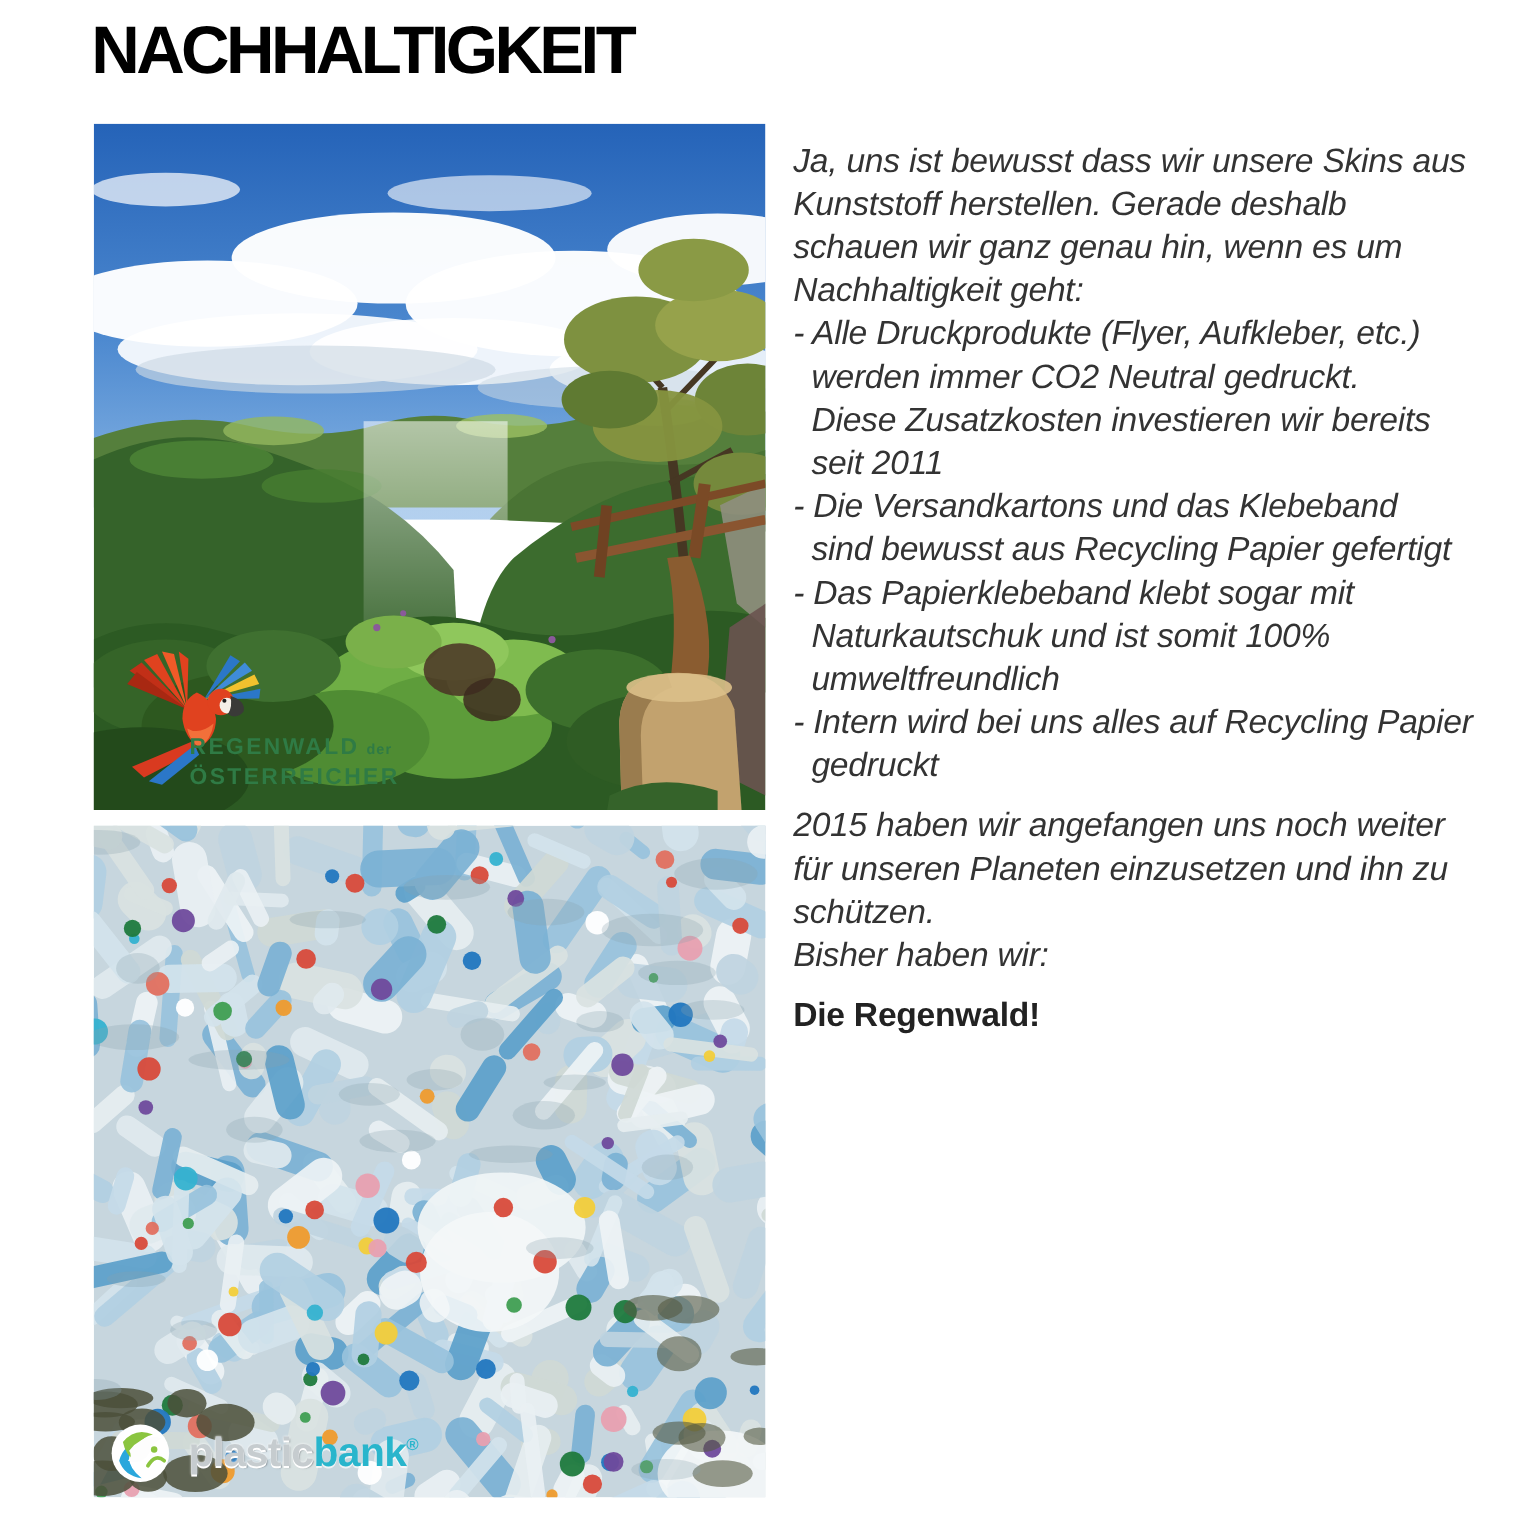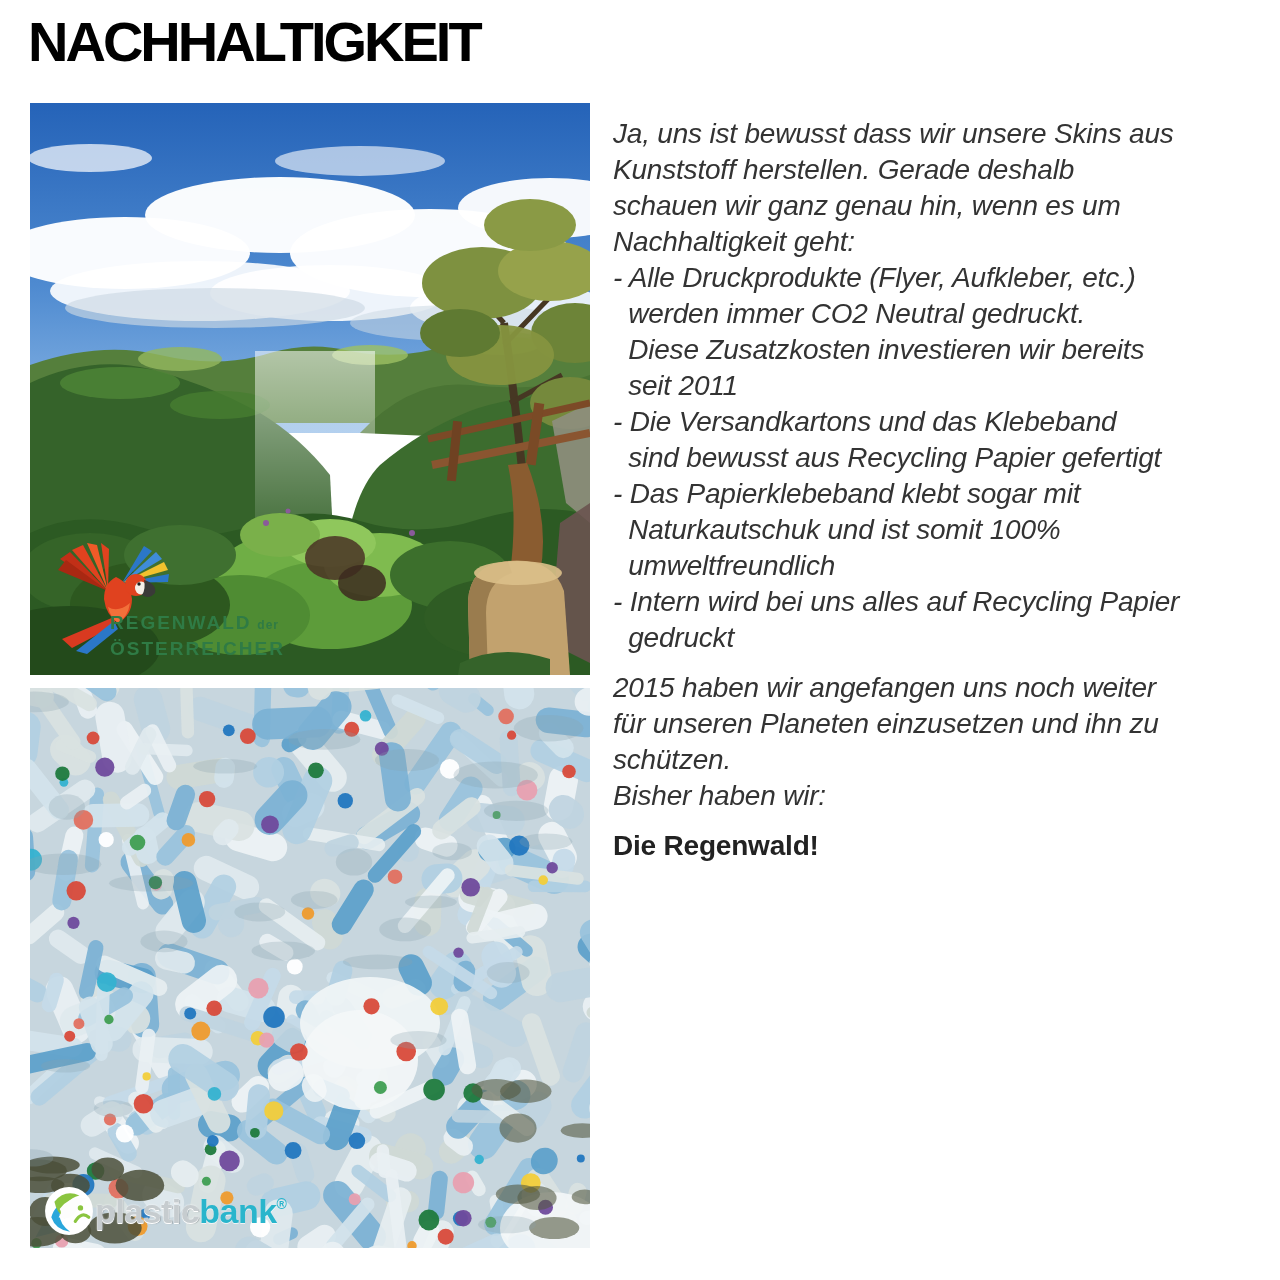--- a/index.html
+++ b/index.html
@@ -1,27 +1,27 @@
 <!DOCTYPE html>
 <html><head>
 <meta charset="utf-8">
 <style>
   html,body{margin:0;padding:0;}
   body{width:1280px;height:1280px;background:#ffffff;font-family:"Liberation Sans",sans-serif;position:relative;overflow:hidden;}
-  .canvas{position:absolute;inset:0;width:1072px;height:1280px;background:#fff;}
+  .canvas{position:absolute;inset:0;width:1072px;height:1280px;background:#fff;margin-left:48px;}
   .page-title{position:absolute;left:28px;top:10px;margin:0;font-size:56px;line-height:1.15;font-weight:bold;letter-spacing:-3px;color:#000;}
   figure{margin:0;position:absolute;overflow:hidden;}
   .fig-rainforest{left:30px;top:103px;width:560px;height:572px;}
   .fig-plastic{left:30px;top:688px;width:560px;height:560px;}
   figure svg.art{position:absolute;inset:0;width:100%;height:100%;display:block;}
   
   .rw-logo{position:absolute;left:80px;top:508px;color:#2f7b45;font-weight:bold;line-height:23px;letter-spacing:2px;font-size:19px;white-space:nowrap;}
   .rw-logo .small{font-size:12px;letter-spacing:1px;font-weight:bold;}
   
-  .pb-logo{position:absolute;left:14px;top:498px;display:flex;align-items:center;gap:1px;}
+  .pb-logo{position:absolute;left:14px;top:498px;display:flex;align-items:center;gap:15px;}
   .pb-badge{width:50px;height:50px;flex:0 0 auto;}
   .pb-text{font-size:34px;font-weight:bold;letter-spacing:-0.5px;white-space:nowrap;}
   .pb-plastic{color:#c6cccf;text-shadow:0 1px 0 #ffffff,0 0 2px #ffffff,1px 1px 1px rgba(90,100,105,.55);}
   .pb-bank{color:#29b5cc;text-shadow:0 1px 0 rgba(255,255,255,.7);}
   .pb-reg{color:#29b5cc;font-size:14px;font-weight:bold;vertical-align:14px;}
   
   .col{position:absolute;left:613px;top:116px;width:662px;color:#333333;font-size:28px;line-height:36px;letter-spacing:-0.2px;}
   .col h2{font-size:28px;line-height:36px;margin:0;font-weight:bold;color:#222222;}
   .col p{margin:0;white-space:pre-wrap;font-style:italic;}
   .gap{margin-top:14px;}

